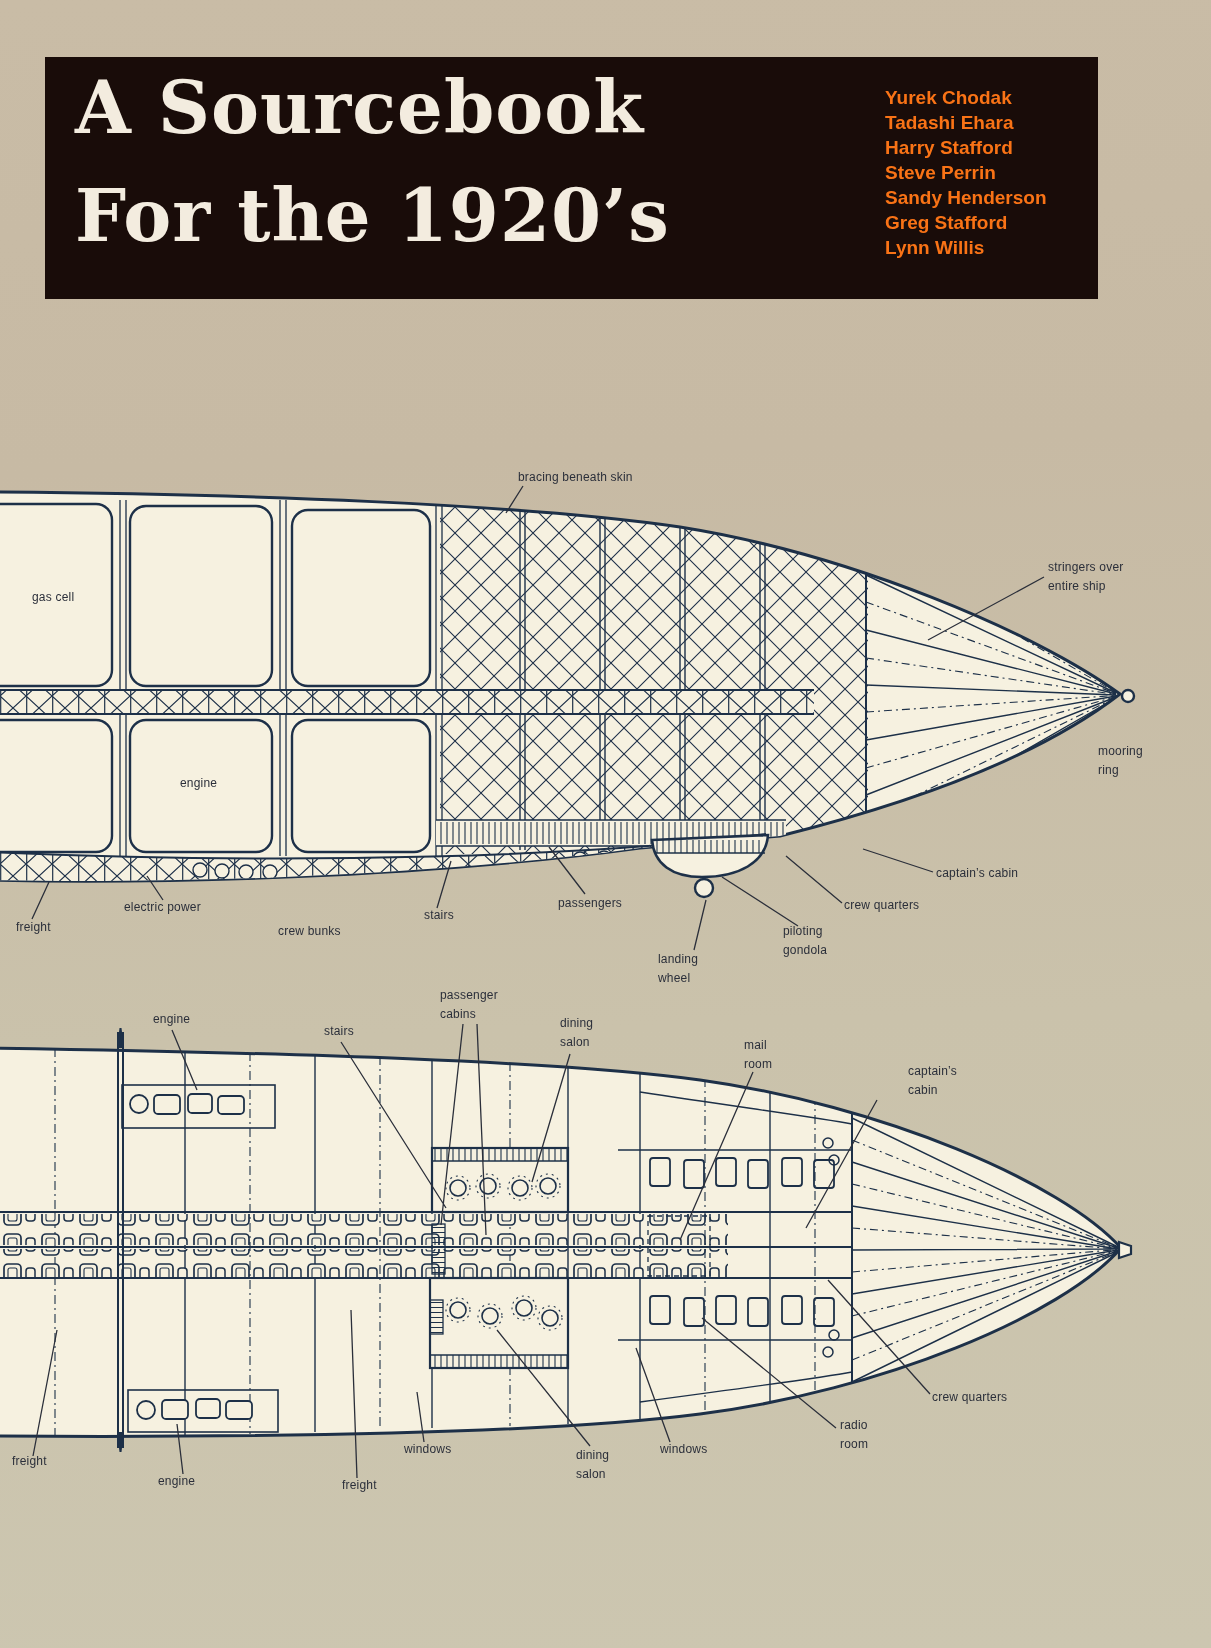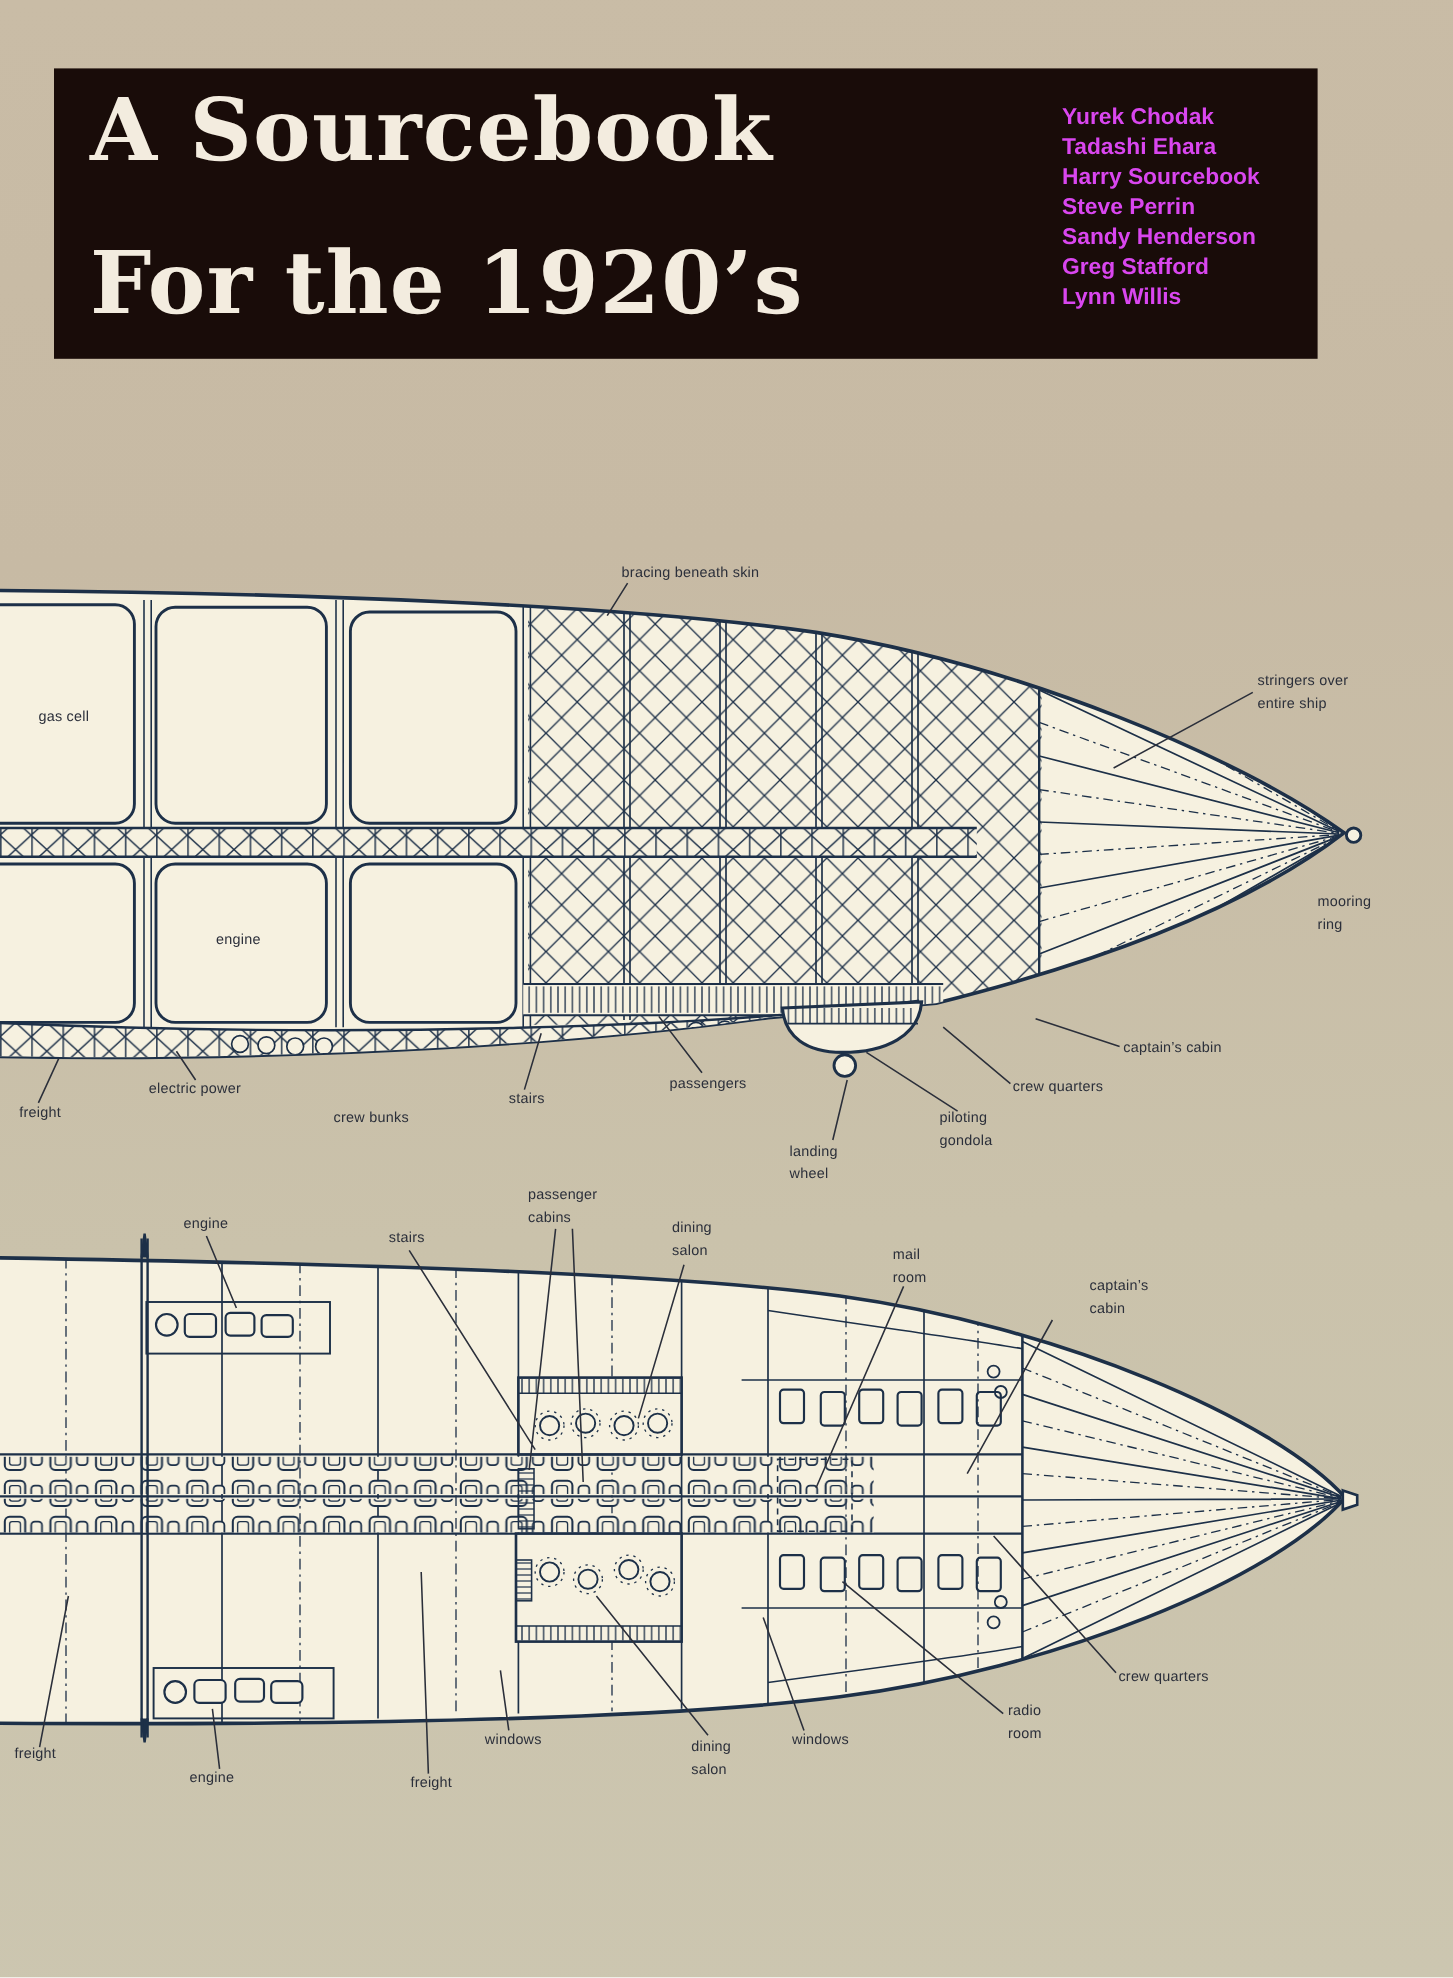--- a/index.html
+++ b/index.html
@@ -12,44 +12,44 @@
   .title-block{
     position:absolute; left:45px; top:57px; width:1053px; height:242px;
     background:#190c09; color:#f3ecdf;
   }
   .title-line{
     position:absolute; left:30px; width:810px;
     font-family:"DejaVu Serif","Liberation Serif",serif;
     font-weight:bold; font-size:72px; letter-spacing:1px; white-space:nowrap;
   }
   .title-line.l1{top:8px;}
-  .title-line.l2{top:116px;margin-top:20px;}
+  .title-line.l2{top:116px;}
   .authors{position:absolute; left:840px; top:28px; width:210px;}
   .author{
-    font-size:19px; font-weight:bold; line-height:25px; color:#d946ef; white-space:nowrap;
+    font-size:19px; font-weight:bold; line-height:25px; color:#f97316; white-space:nowrap;
   }
   
   .lbl{
     position:absolute; font-size:12px; font-weight:normal; color:#2b2f3a;
     line-height:19px; white-space:pre-line; letter-spacing:0.2px;
   }
   svg.art{position:absolute; left:0; top:0;}
 </style>
 </head>
 <body>
 
 <div class="page">
 
   <div class="title-block">
     <div class="title-line l1">A Sourcebook</div>
     <div class="title-line l2">For the 1920’s</div>
     <div class="authors">
       <div class="author">Yurek Chodak</div>
       <div class="author">Tadashi Ehara</div>
-      <div class="author">Harry Sourcebook</div>
+      <div class="author">Harry Stafford</div>
       <div class="author">Steve Perrin</div>
       <div class="author">Sandy Henderson</div>
       <div class="author">Greg Stafford</div>
       <div class="author">Lynn Willis</div>
     </div>
   </div>
 
   <svg class="art" width="1211" height="1648" viewBox="0 0 1211 1648">
     <defs>
       <pattern id="lat" width="26" height="26" patternUnits="userSpaceOnUse">

